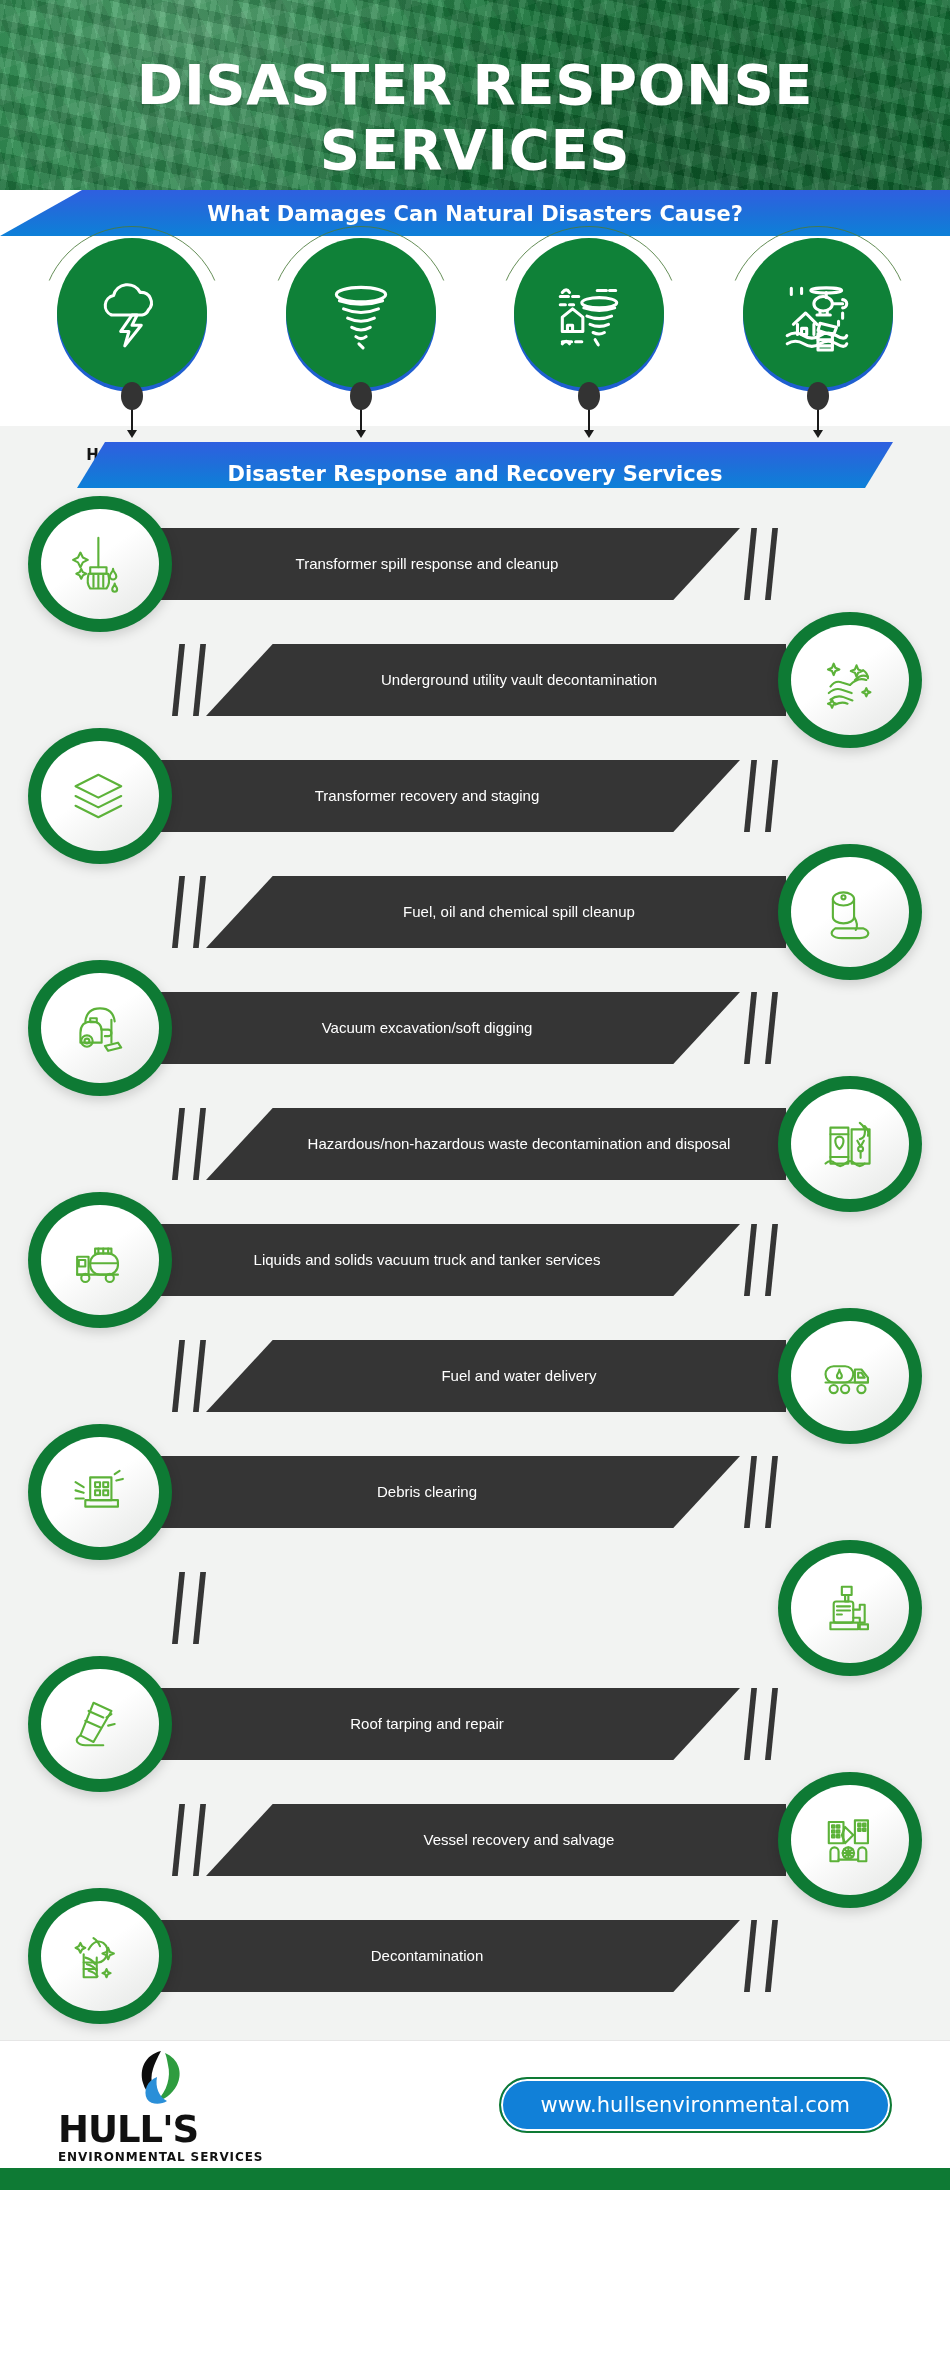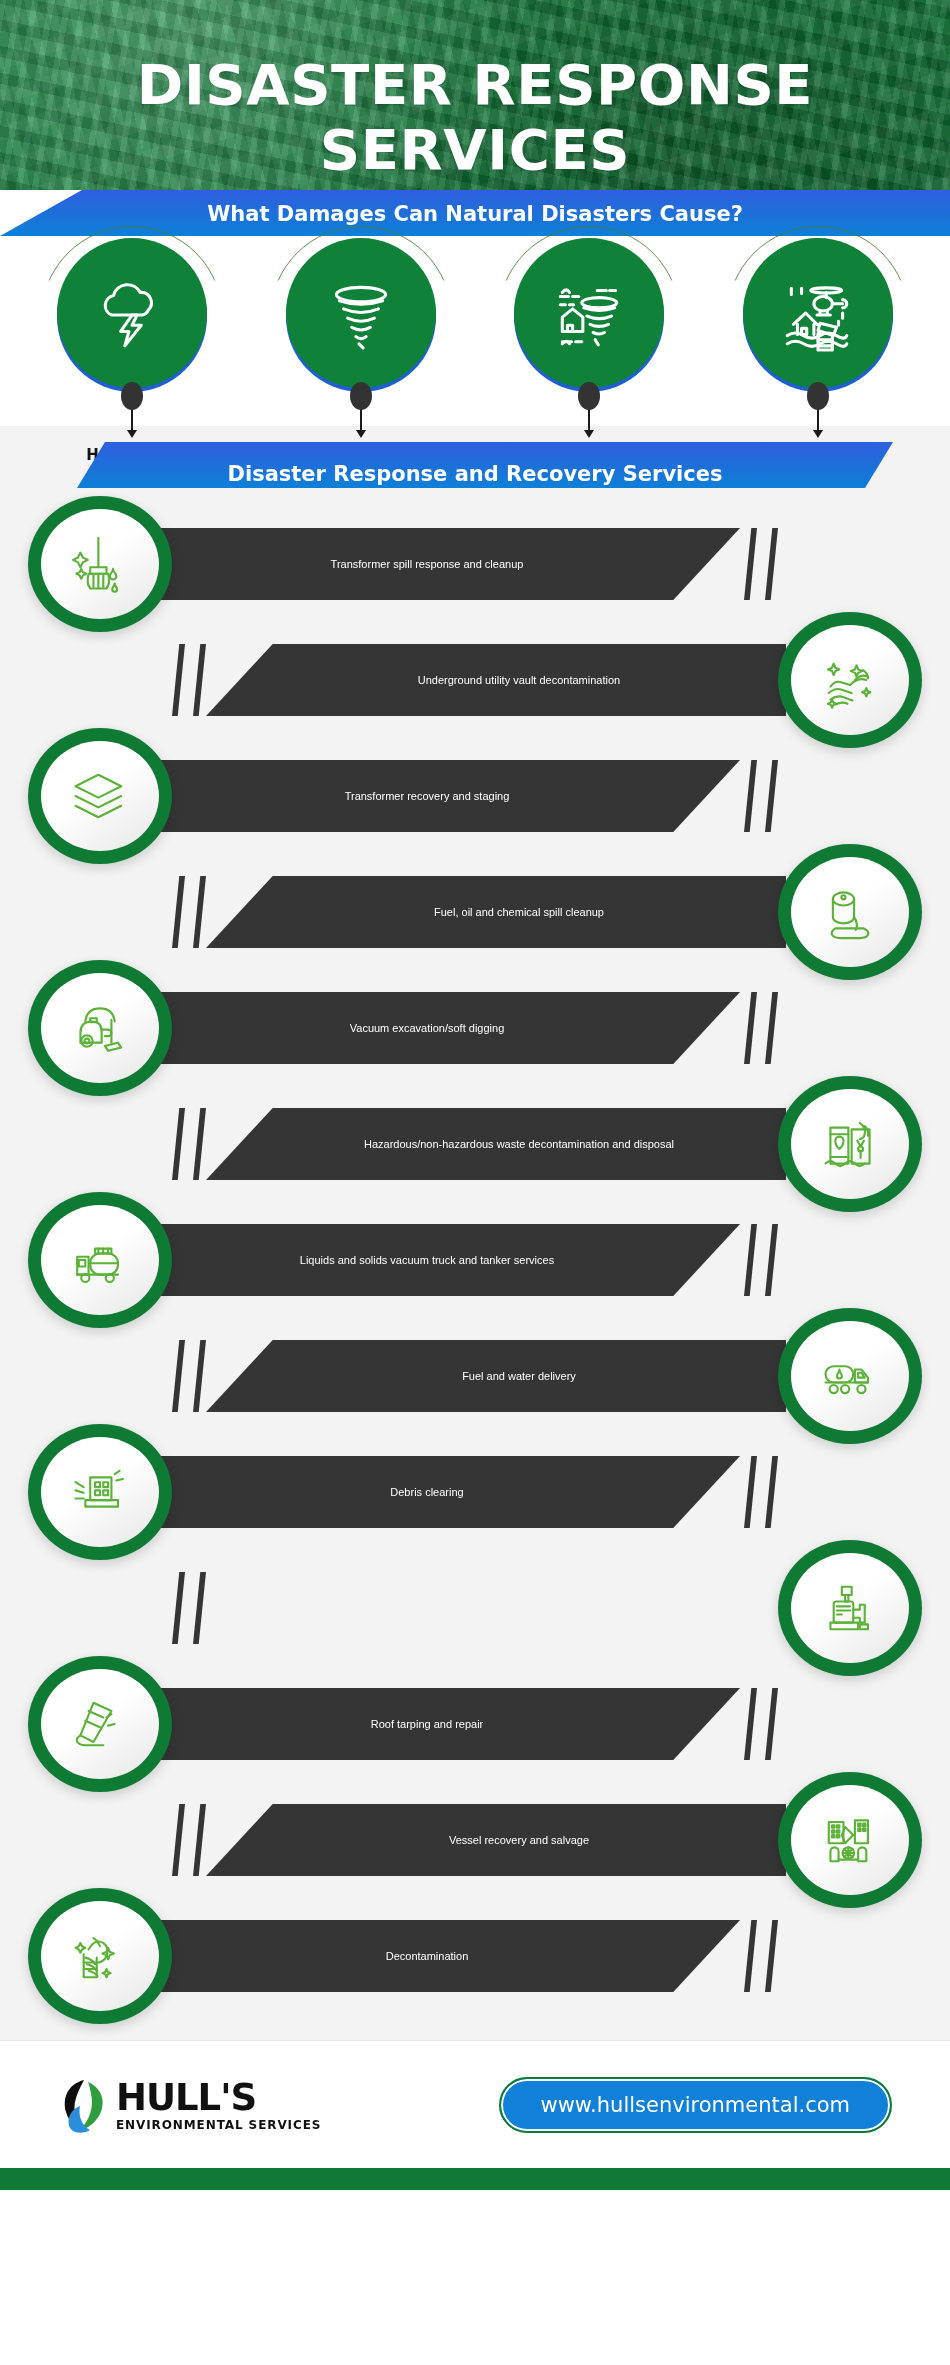--- a/index.html
+++ b/index.html
@@ -111,21 +111,21 @@
   .services {
     position:relative; width:950px;
     background:#f2f3f2;
     padding-top:18px; padding-bottom:26px;
   }
   .svc-row { position:relative; width:950px; height:116px; }
   .svc-bar {
     position:absolute; top:22px; height:72px;
     background:#353535;
     display:flex; align-items:center; justify-content:center;
-    color:#ffffff; font-size:11px; line-height:1.28;
+    color:#ffffff; font-size:15px; line-height:1.28;
     text-align:center; padding:0 50px;
     filter:drop-shadow(0 4px 4px rgba(0,0,0,.14));
   }
   .svc-row.left .svc-bar {
     left:160px; width:580px;
     clip-path: polygon(0 0, 100% 0, 88.5% 100%, 0 100%);
     padding-right:96px;
   }
   .svc-row.right .svc-bar {
     right:164px; width:580px;
@@ -160,21 +160,21 @@
   .svc-row.right .svc-icon { right:28px; }
 
   
   .footer {
     position:relative; width:950px; height:128px;
     background:#ffffff;
     display:flex; align-items:center; justify-content:space-between;
     padding:0 58px;
     border-top:1px solid #e6e6e6;
   }
-  .logo { display:flex; align-items:center; gap:6px; }
+  .logo { display:flex; align-items:center; gap:6px;flex-direction:column; }
   .logo-mark { width:52px; height:58px; position:relative; }
   .logo-text { display:flex; flex-direction:column; line-height:1; }
   .logo-name {
     font-size:37px; font-weight:bold; color:#111; letter-spacing:-1px;
     font-family:"DejaVu Sans", sans-serif;
   }
   .logo-sub {
     font-size:12px; font-weight:bold; color:#111; letter-spacing:.9px;
     margin-top:3px; font-family:"DejaVu Sans", sans-serif;
   }

